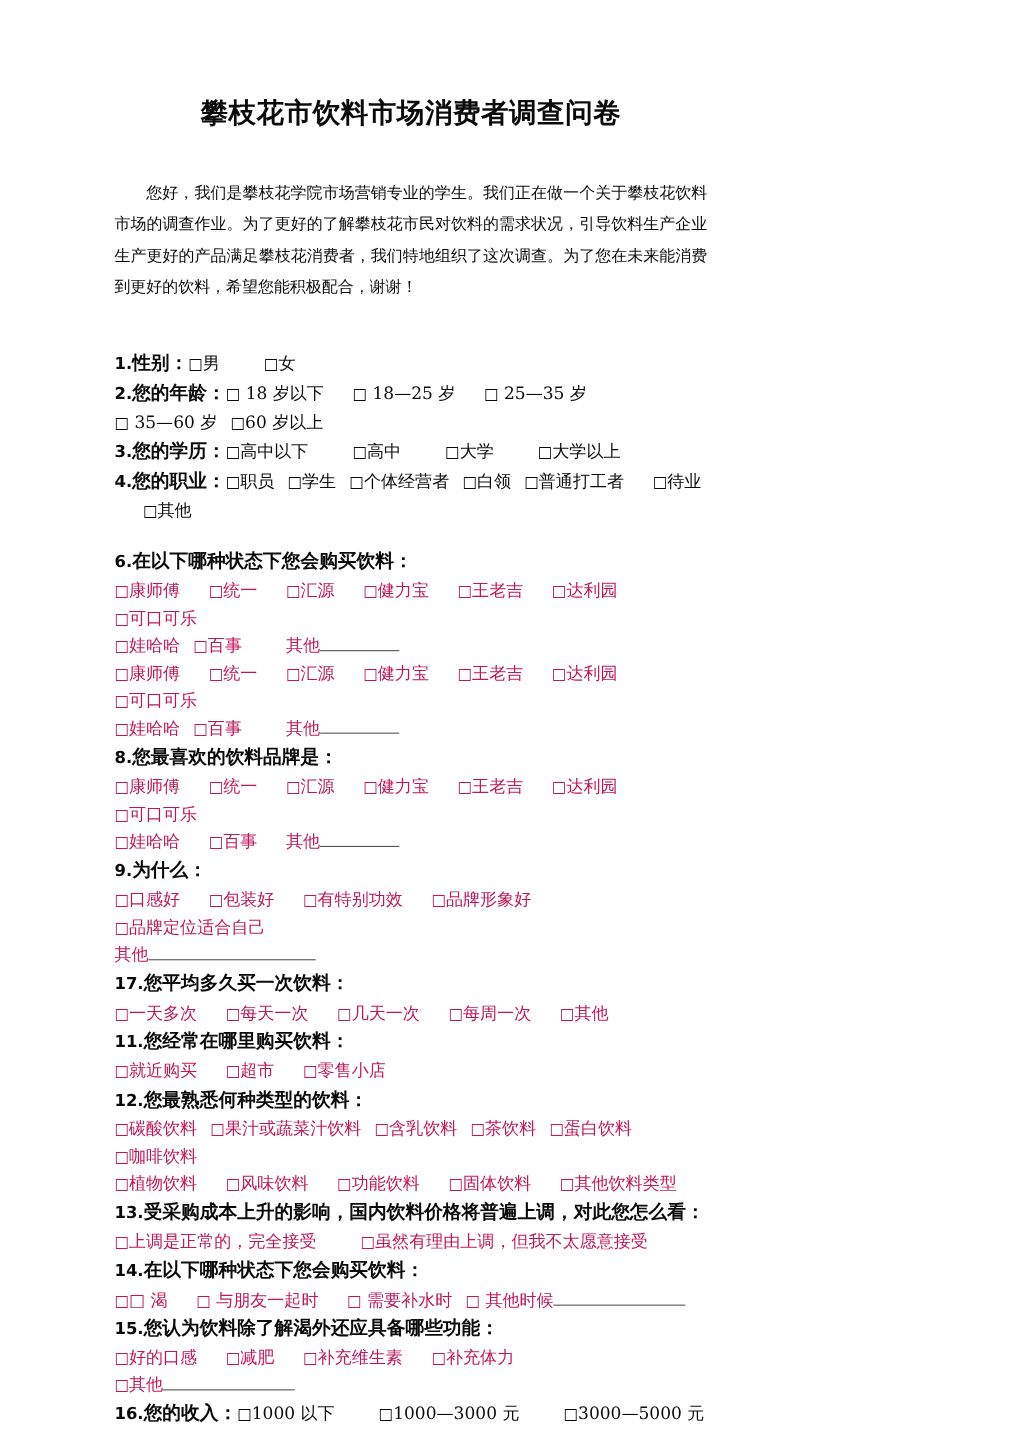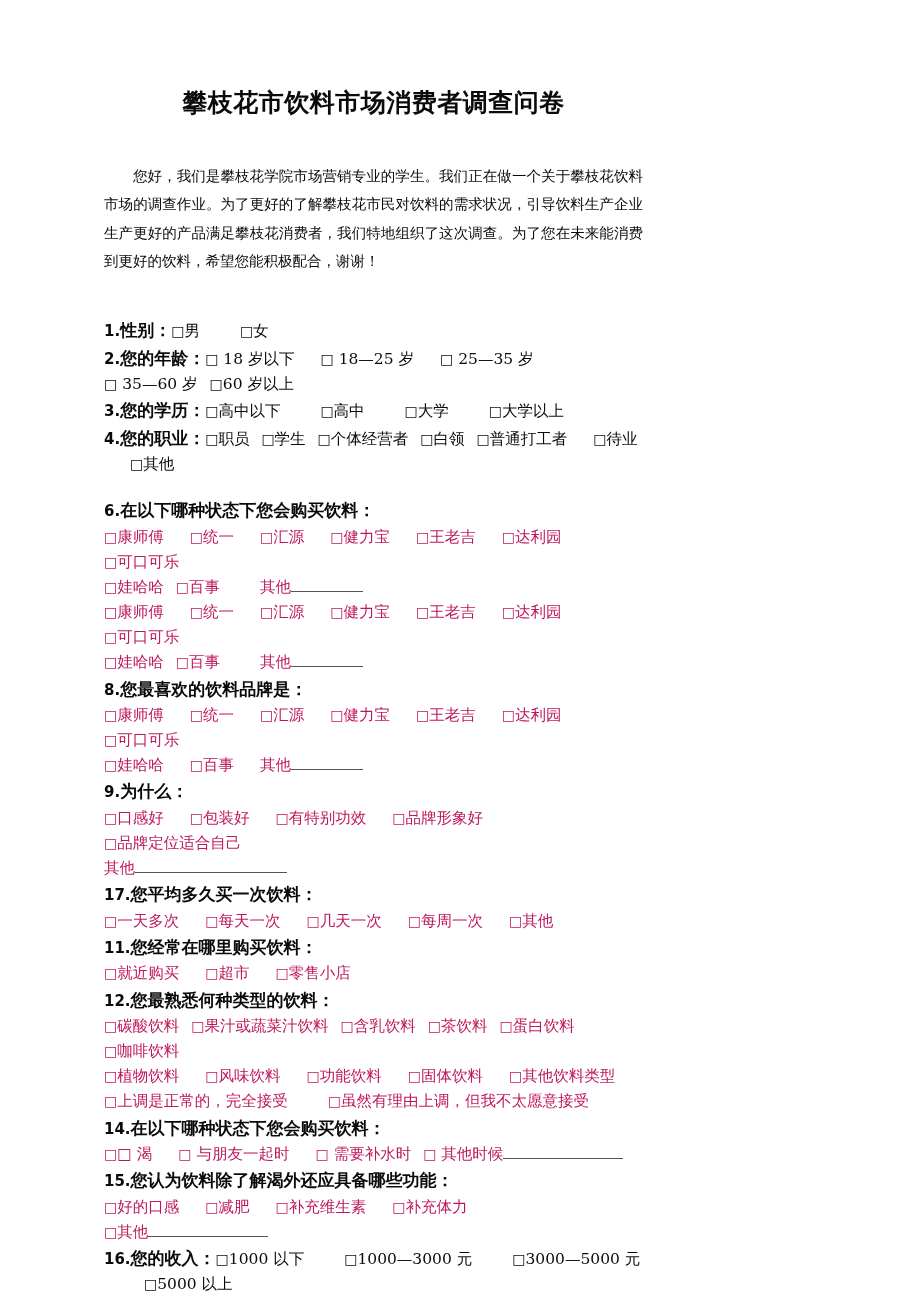--- a/index.html
+++ b/index.html
@@ -202,20 +202,23 @@
     </div>
     <div class="opts-line">
       <span class="opt"><span class="box">□</span><span>碳酸饮料</span></span><span class="gap-s"></span><span class="opt"><span class="box">□</span><span>果汁或蔬菜汁饮料</span></span><span class="gap-s"></span><span class="opt"><span class="box">□</span><span>含乳饮料</span></span><span class="gap-s"></span><span class="opt"><span class="box">□</span><span>茶饮料</span></span><span class="gap-s"></span><span class="opt"><span class="box">□</span><span>蛋白饮料</span></span><span class="gap-s"></span><span class="opt"><span class="box">□</span><span>咖啡饮料</span></span>
     </div>
     <div class="opts-line">
       <span class="opt"><span class="box">□</span><span>植物饮料</span></span><span class="gap-m"></span><span class="opt"><span class="box">□</span><span>风味饮料</span></span><span class="gap-m"></span><span class="opt"><span class="box">□</span><span>功能饮料</span></span><span class="gap-m"></span><span class="opt"><span class="box">□</span><span>固体饮料</span></span><span class="gap-m"></span><span class="opt"><span class="box">□</span><span>其他饮料类型</span></span>
     </div>
   </div>
 
   <div class="q-block">
+    <div class="q-line">
+      <span class="q-num">13.</span><span class="q-label">受采购成本上升的影响，国内饮料价格将普遍上调，对此您怎么看：</span>
+    </div>
     <div class="opts-line">
       <span class="opt"><span class="box">□</span><span>上调是正常的，完全接受</span></span><span class="gap-l"></span><span class="opt"><span class="box">□</span><span>虽然有理由上调，但我不太愿意接受</span></span>
     </div>
   </div>
 
   <div class="q-block">
     <div class="q-line">
       <span class="q-num">14.</span><span class="q-label">在以下哪种状态下您会购买饮料：</span>
     </div>
     <div class="opts-line">

